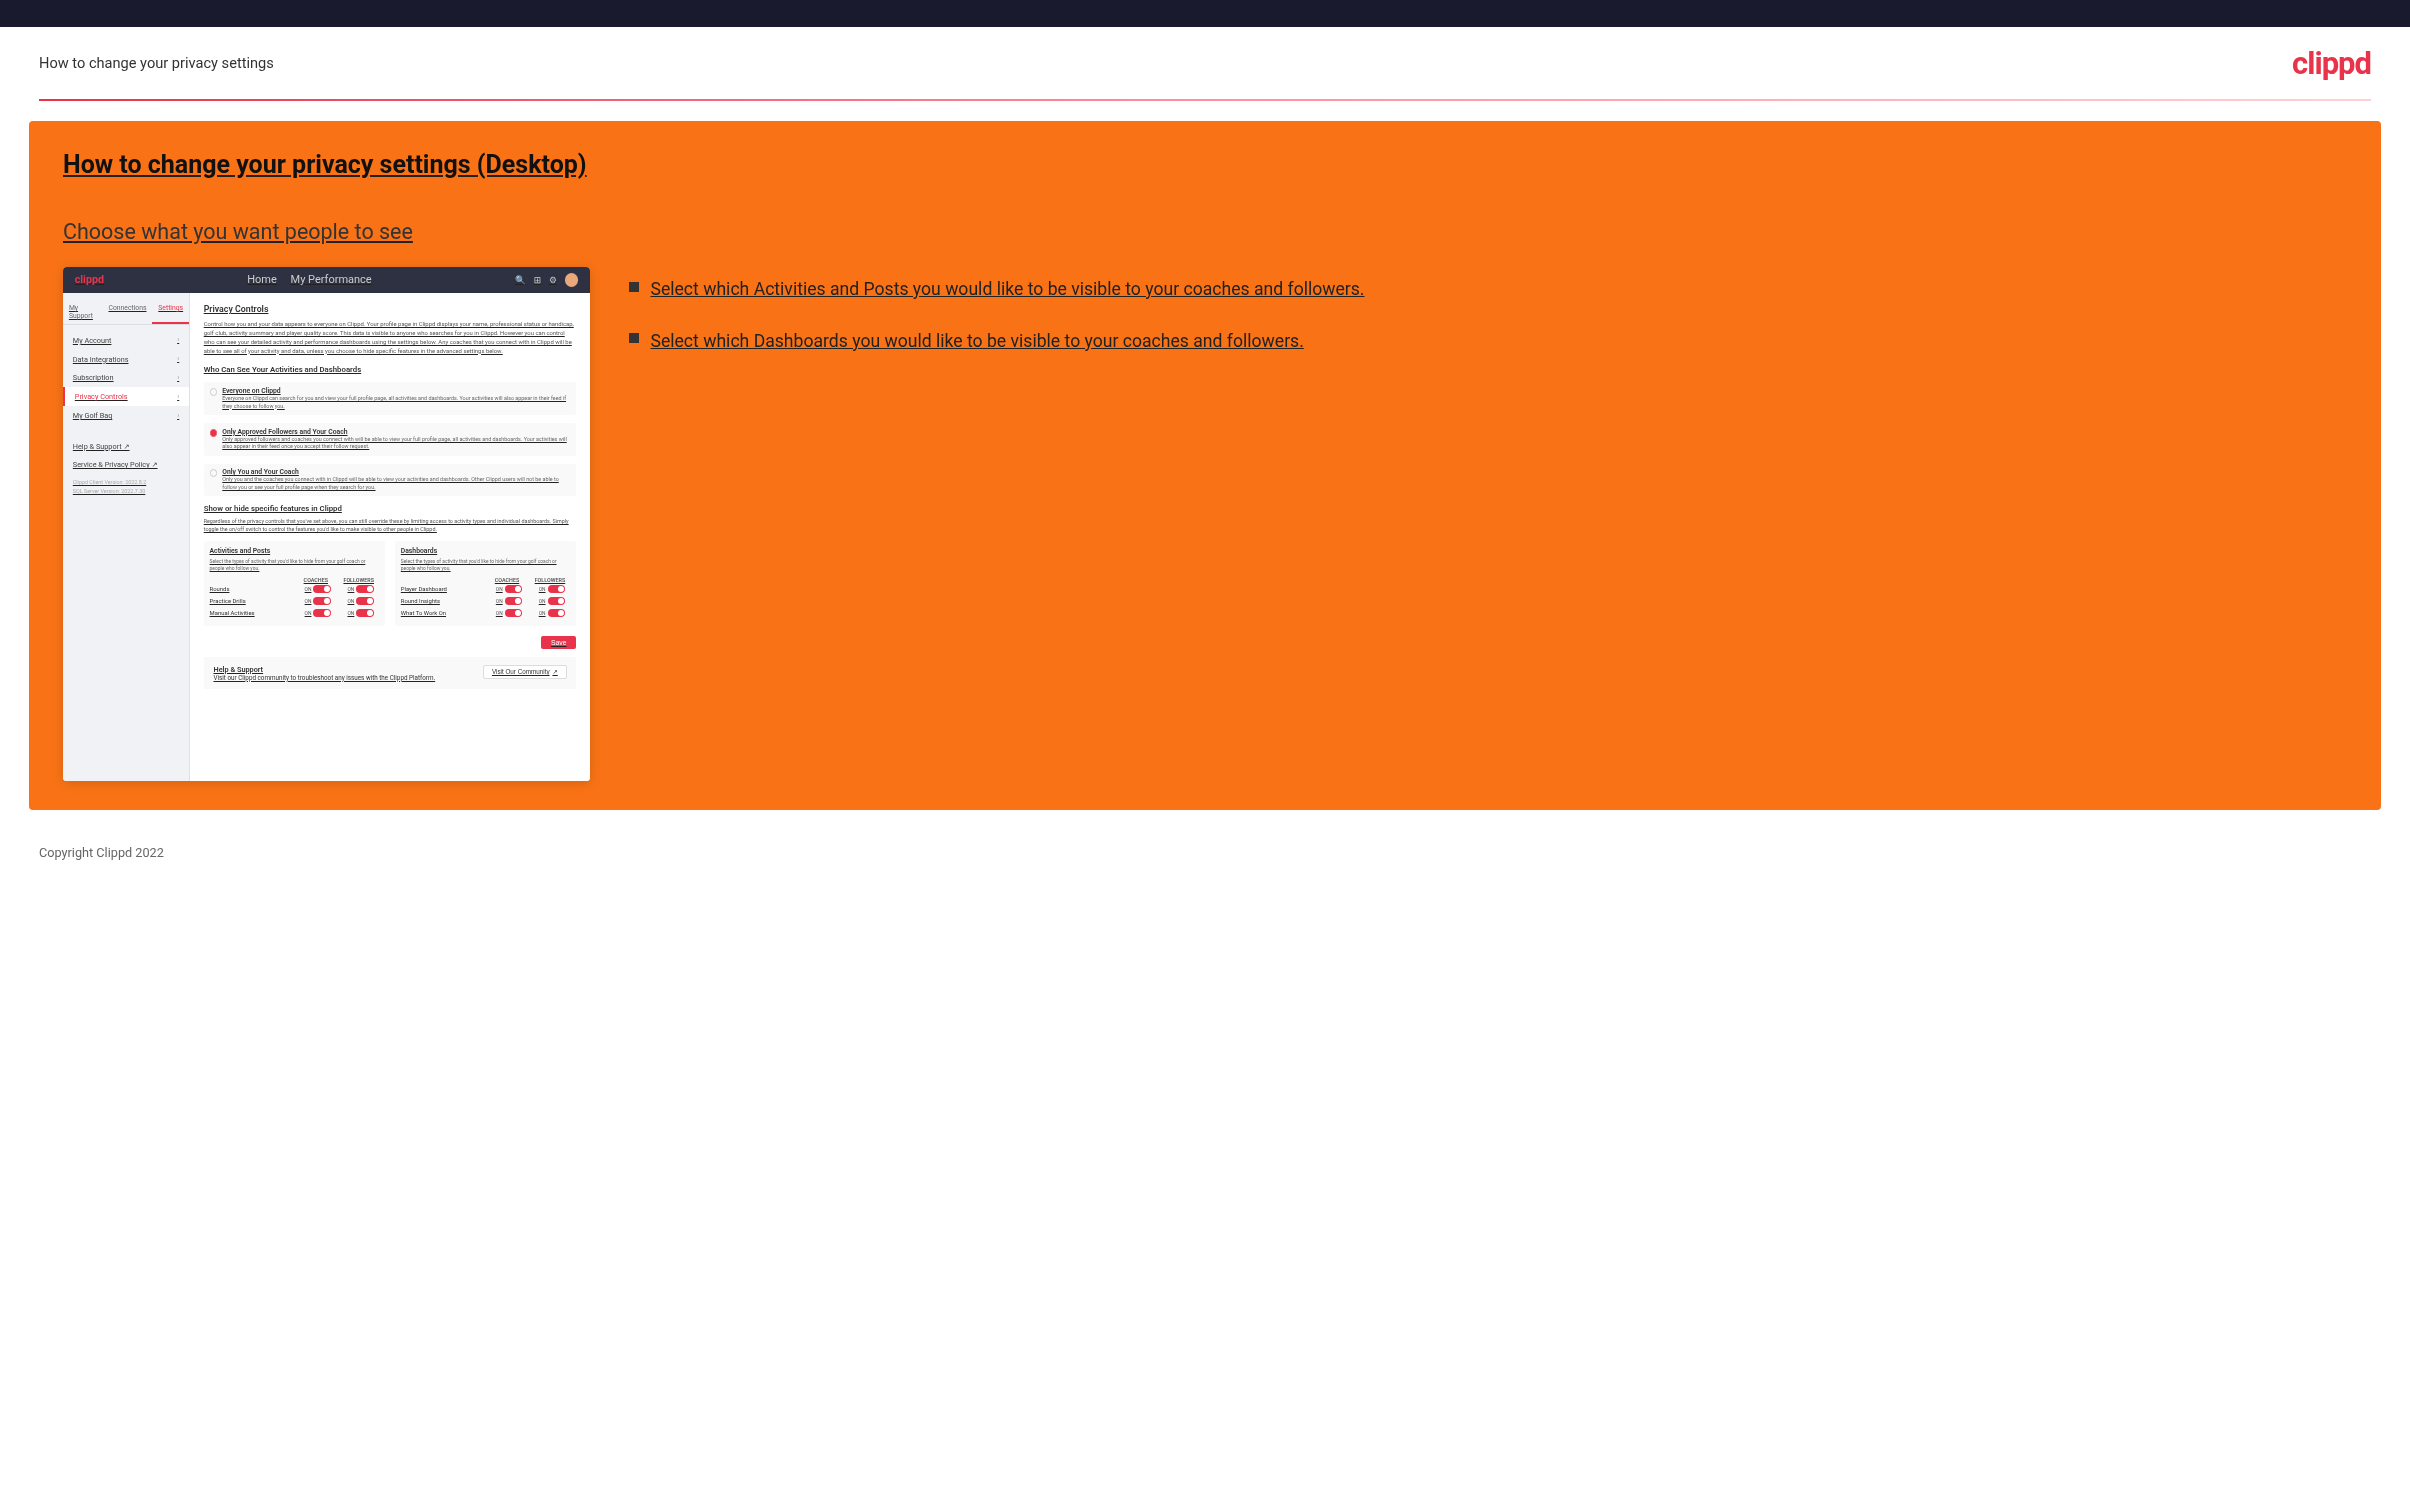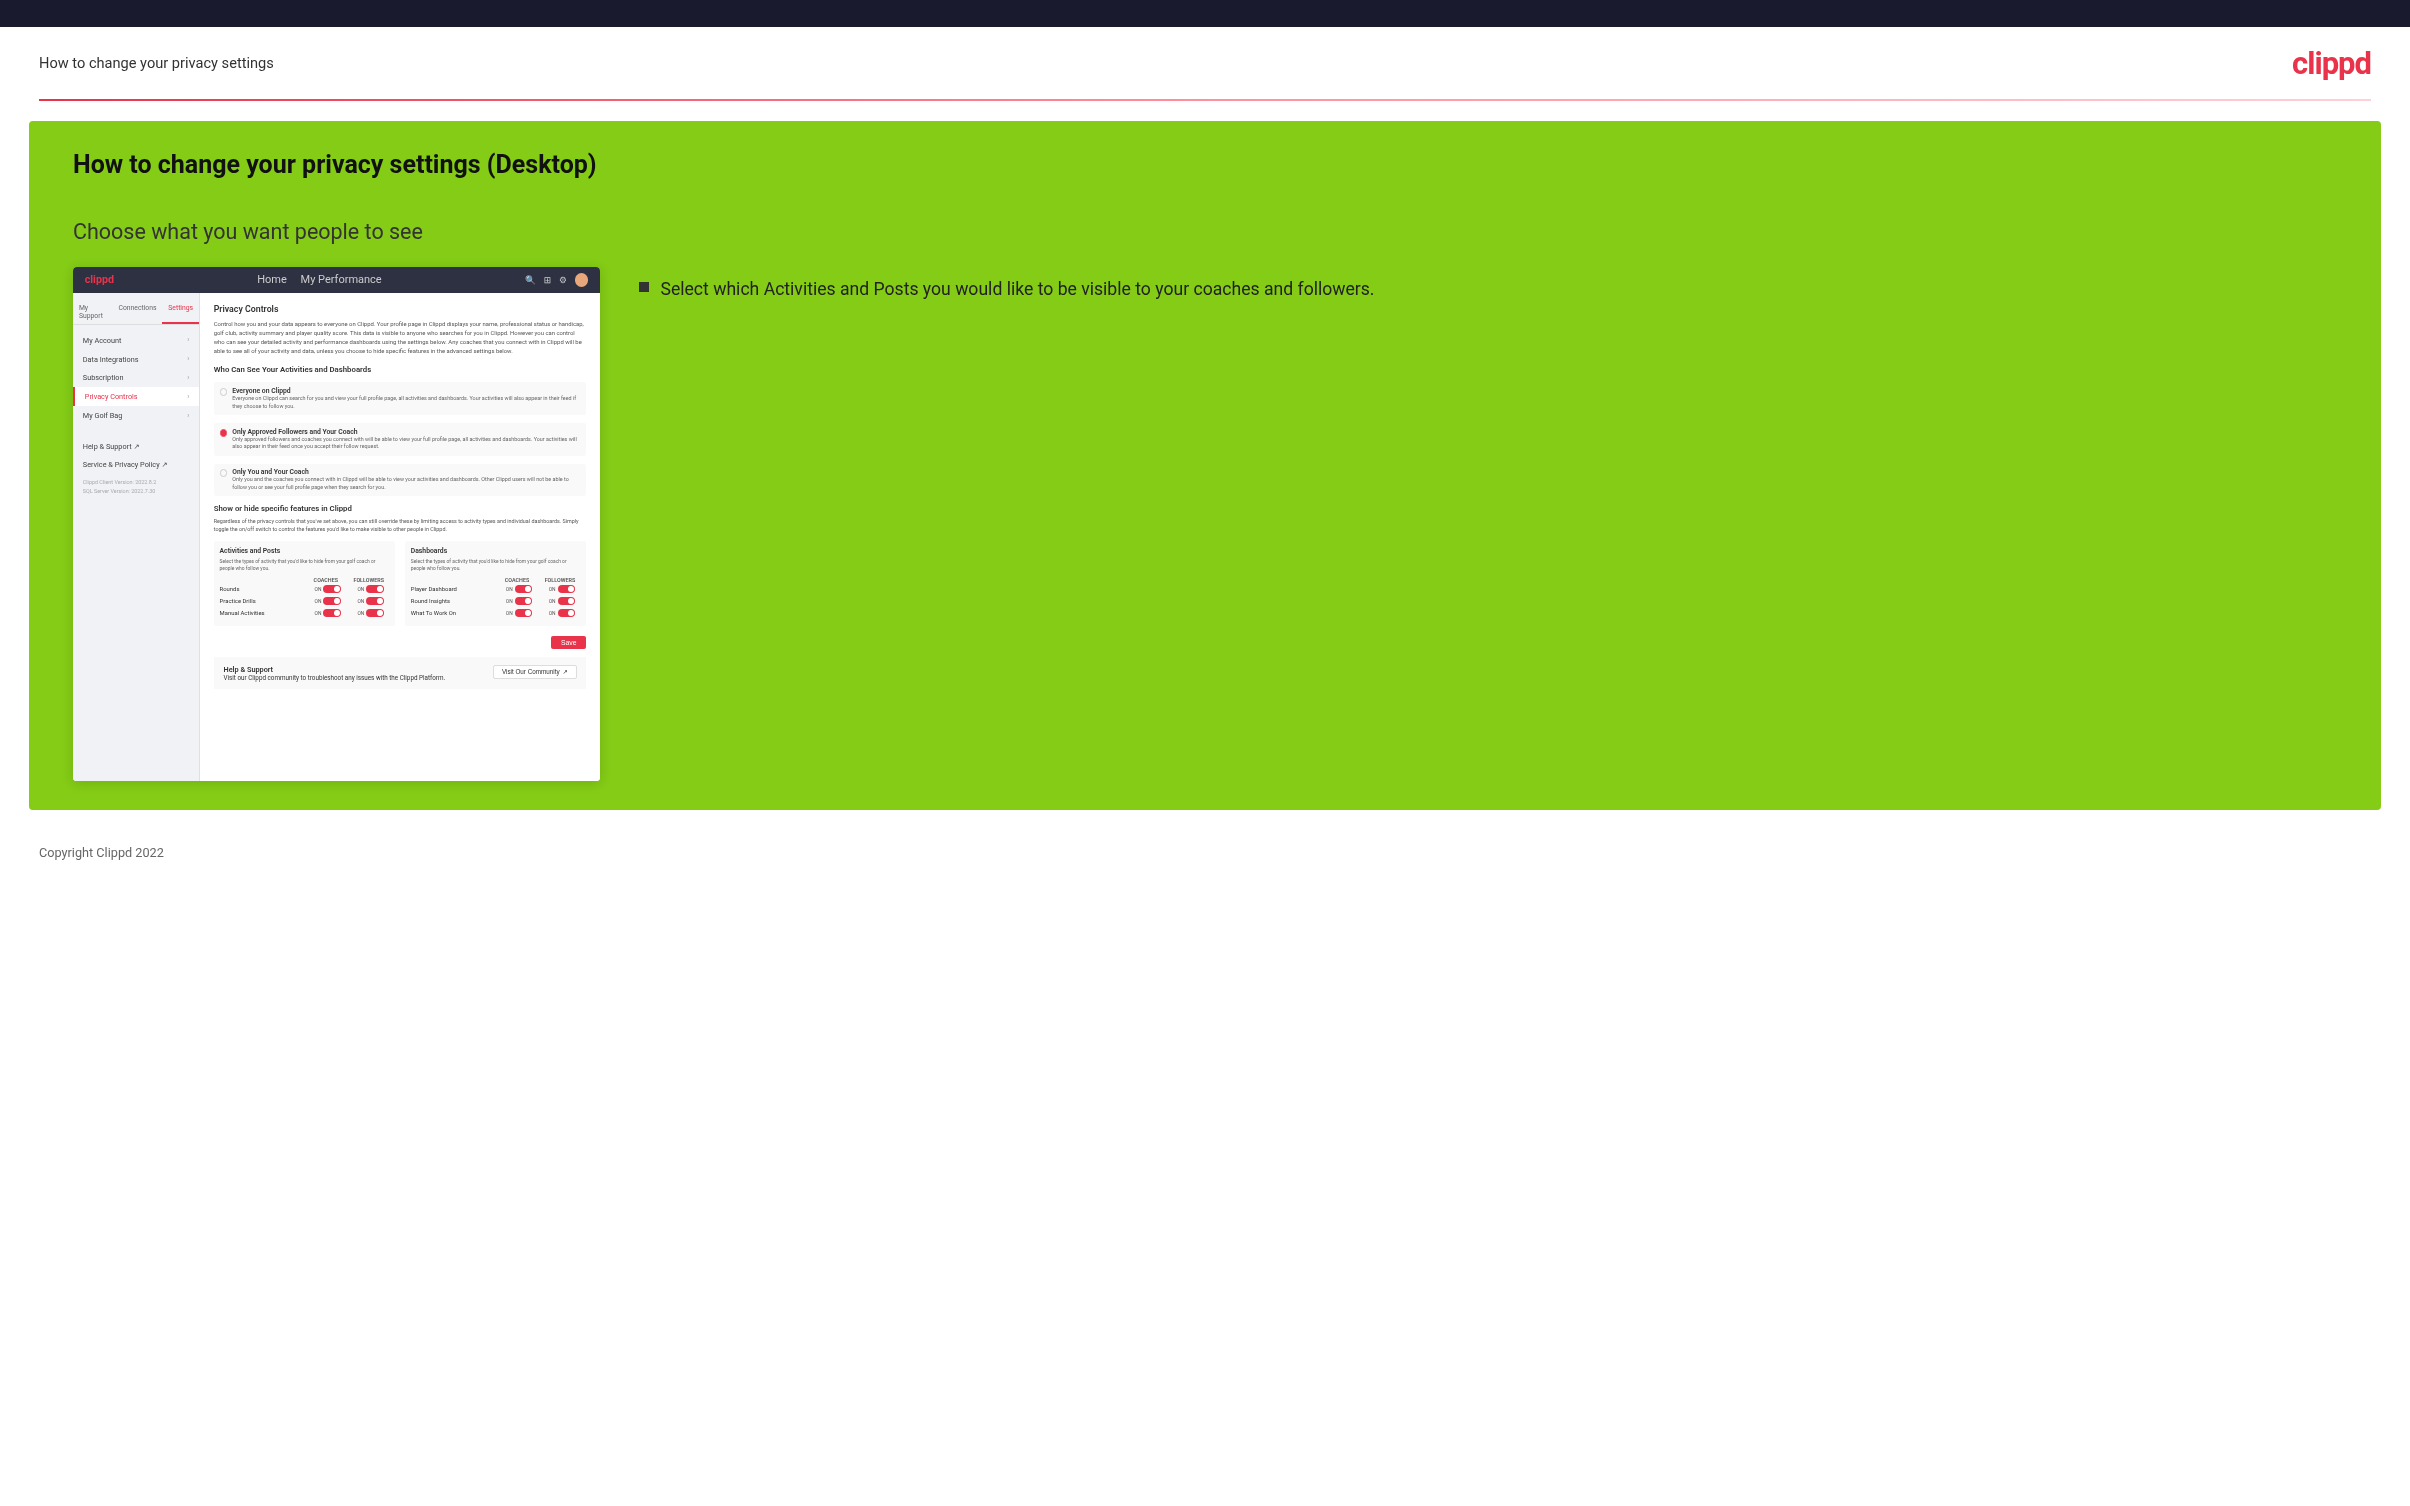--- a/index.html
+++ b/index.html
@@ -39,24 +39,25 @@
 
     
     .header-divider {
       height: 2px;
       background: linear-gradient(to right, #e8334a, #ff8fa0, #ffd0d6);
       margin: 0 39px;
     }
 
     
     .main-content {
-      background: #84cc16;
+      background: #f97316;
       margin: 19.5px 29px;
-      padding: 29px 44px;
+      padding: 29px 34px;
       border-radius: 3.9px;
+      text-decoration: underline;
     }
 
     .page-heading {
       font-size: 25px;
       font-weight: 700;
       color: #111;
       margin-bottom: 3.9px;
     }
     .page-subheading {
       font-size: 21.5px;
@@ -638,20 +639,24 @@
         </div>
       </div>
     </div>
 
     <div class="right-col">
       <ul class="bullet-list">
         <li class="bullet-item">
           <div class="bullet-square"></div>
           <span class="bullet-text">Select which Activities and Posts you would like to be visible to your coaches and followers.</span>
         </li>
+        <li class="bullet-item">
+          <div class="bullet-square"></div>
+          <span class="bullet-text">Select which Dashboards you would like to be visible to your coaches and followers.</span>
+        </li>
       </ul>
     </div>
 
   </div>
 </div>
 
 <div class="footer">
   <span>Copyright Clippd 2022</span>
 </div>
 

